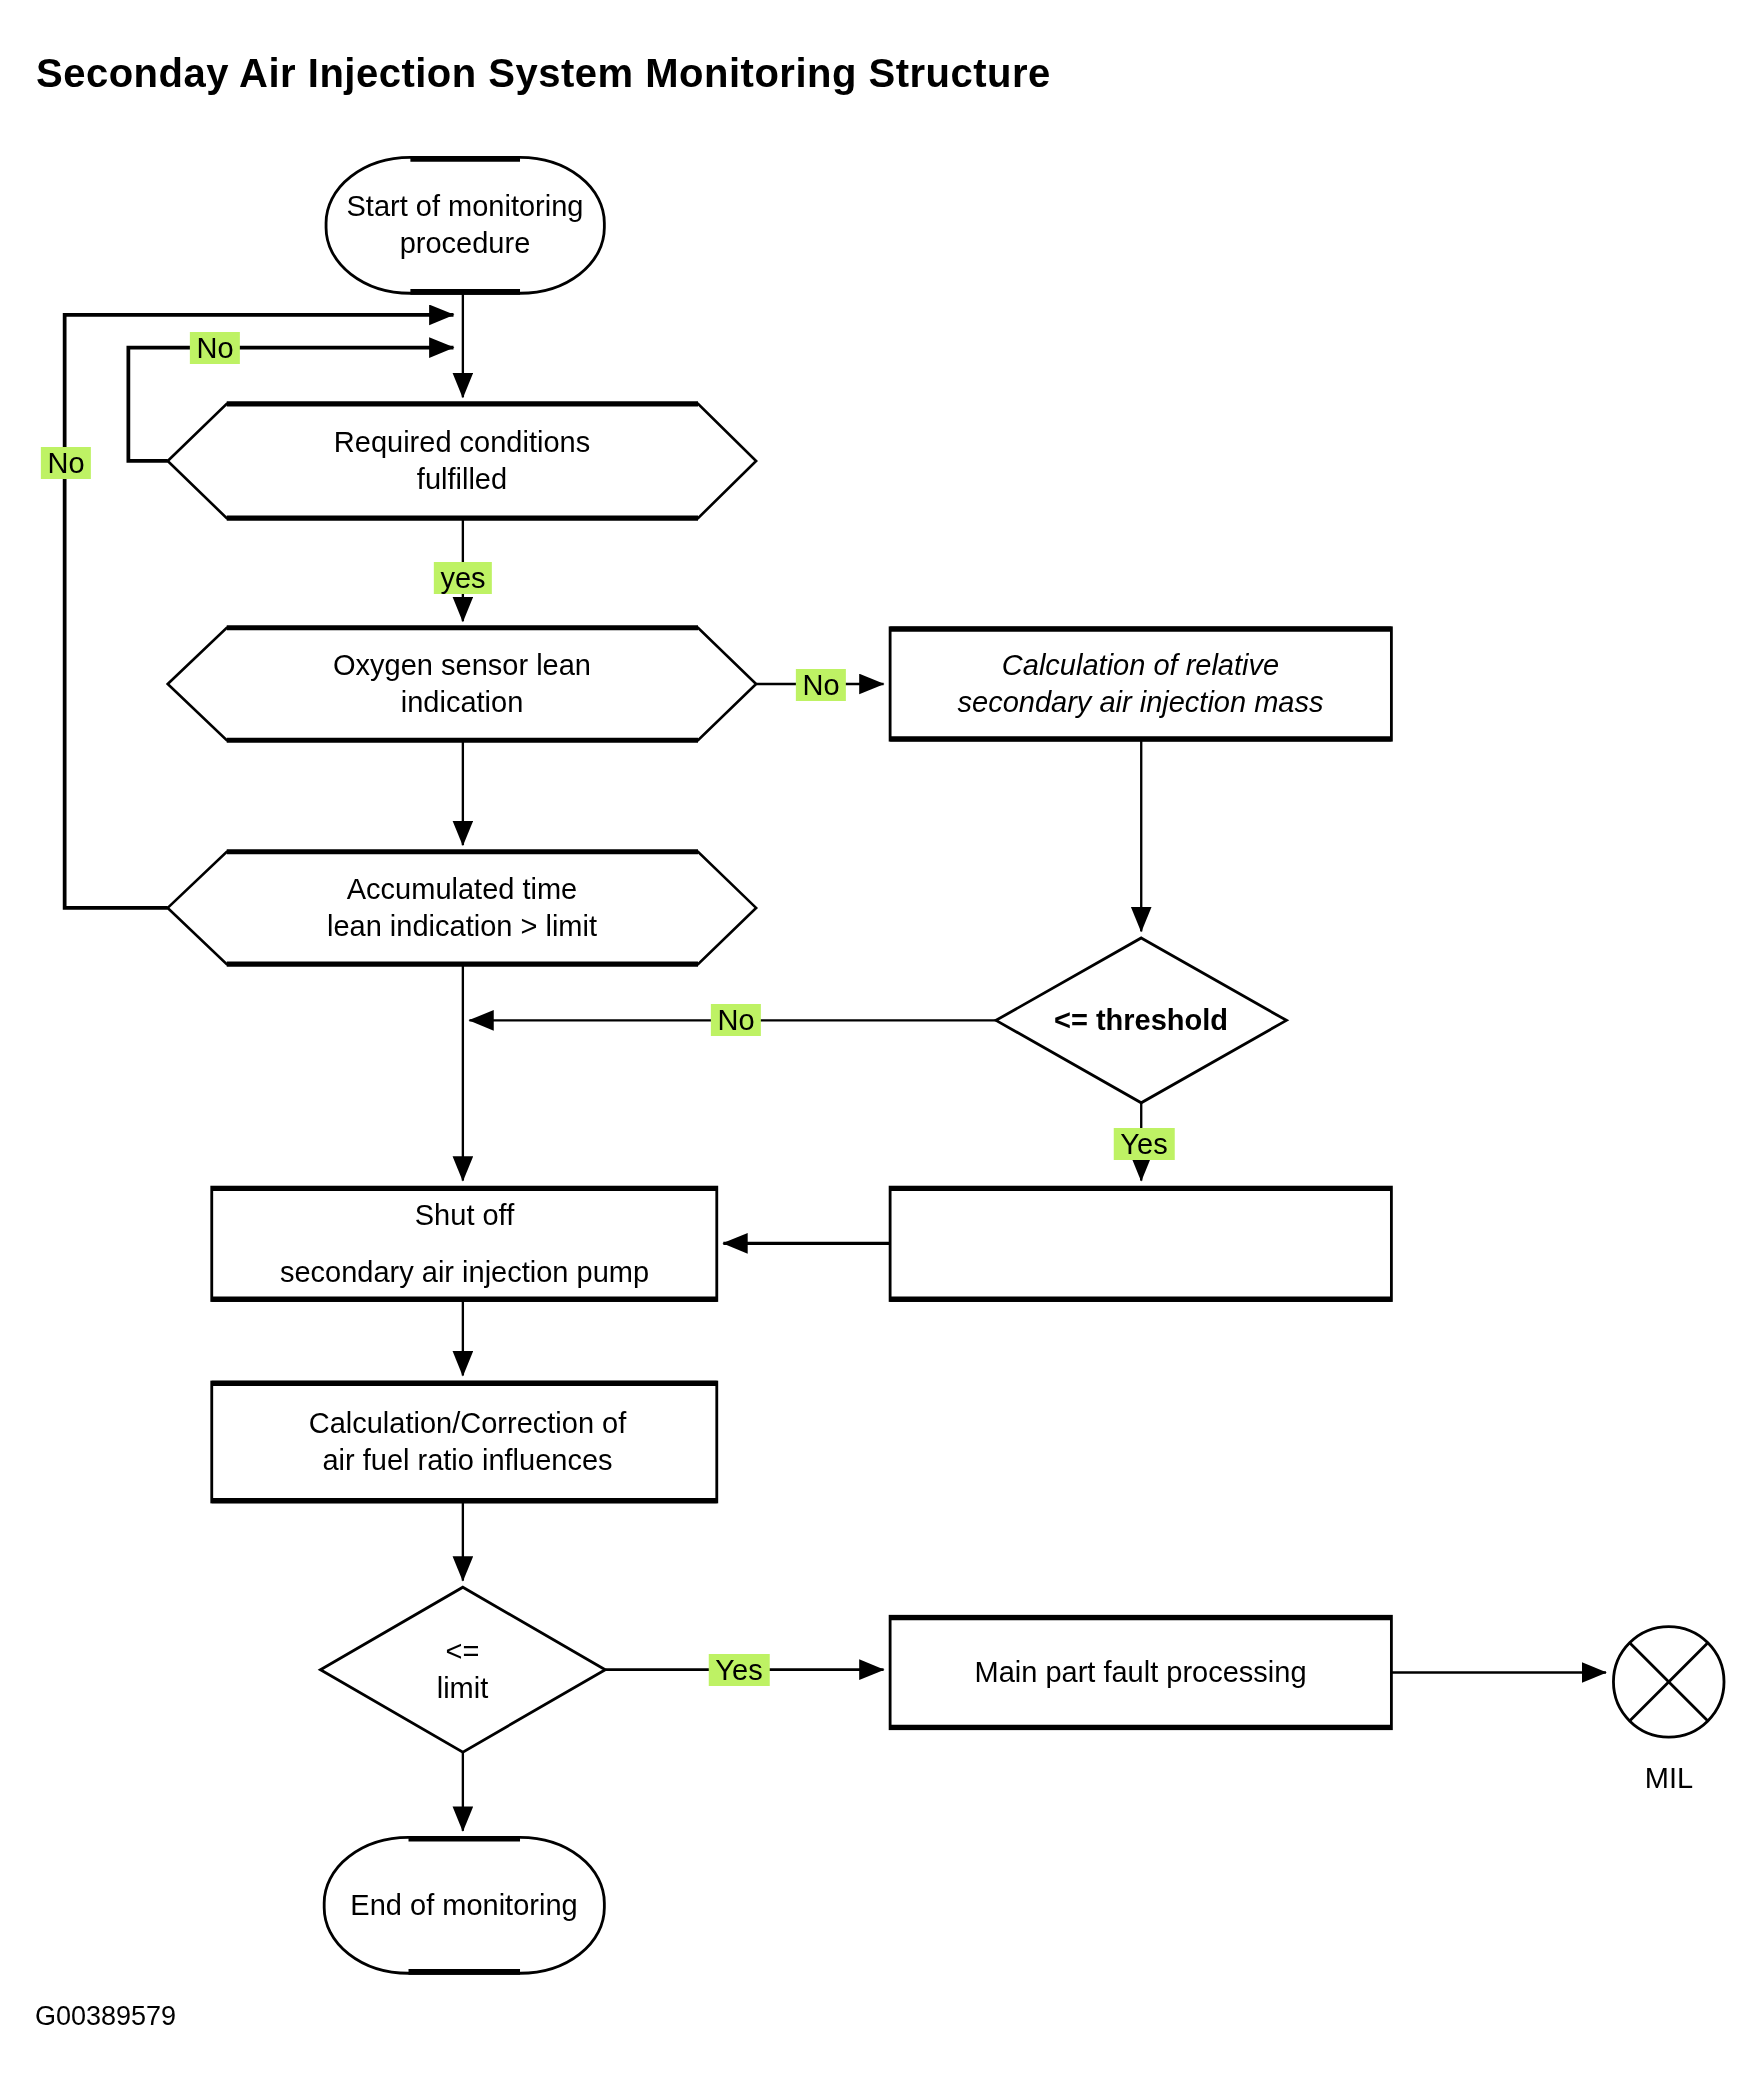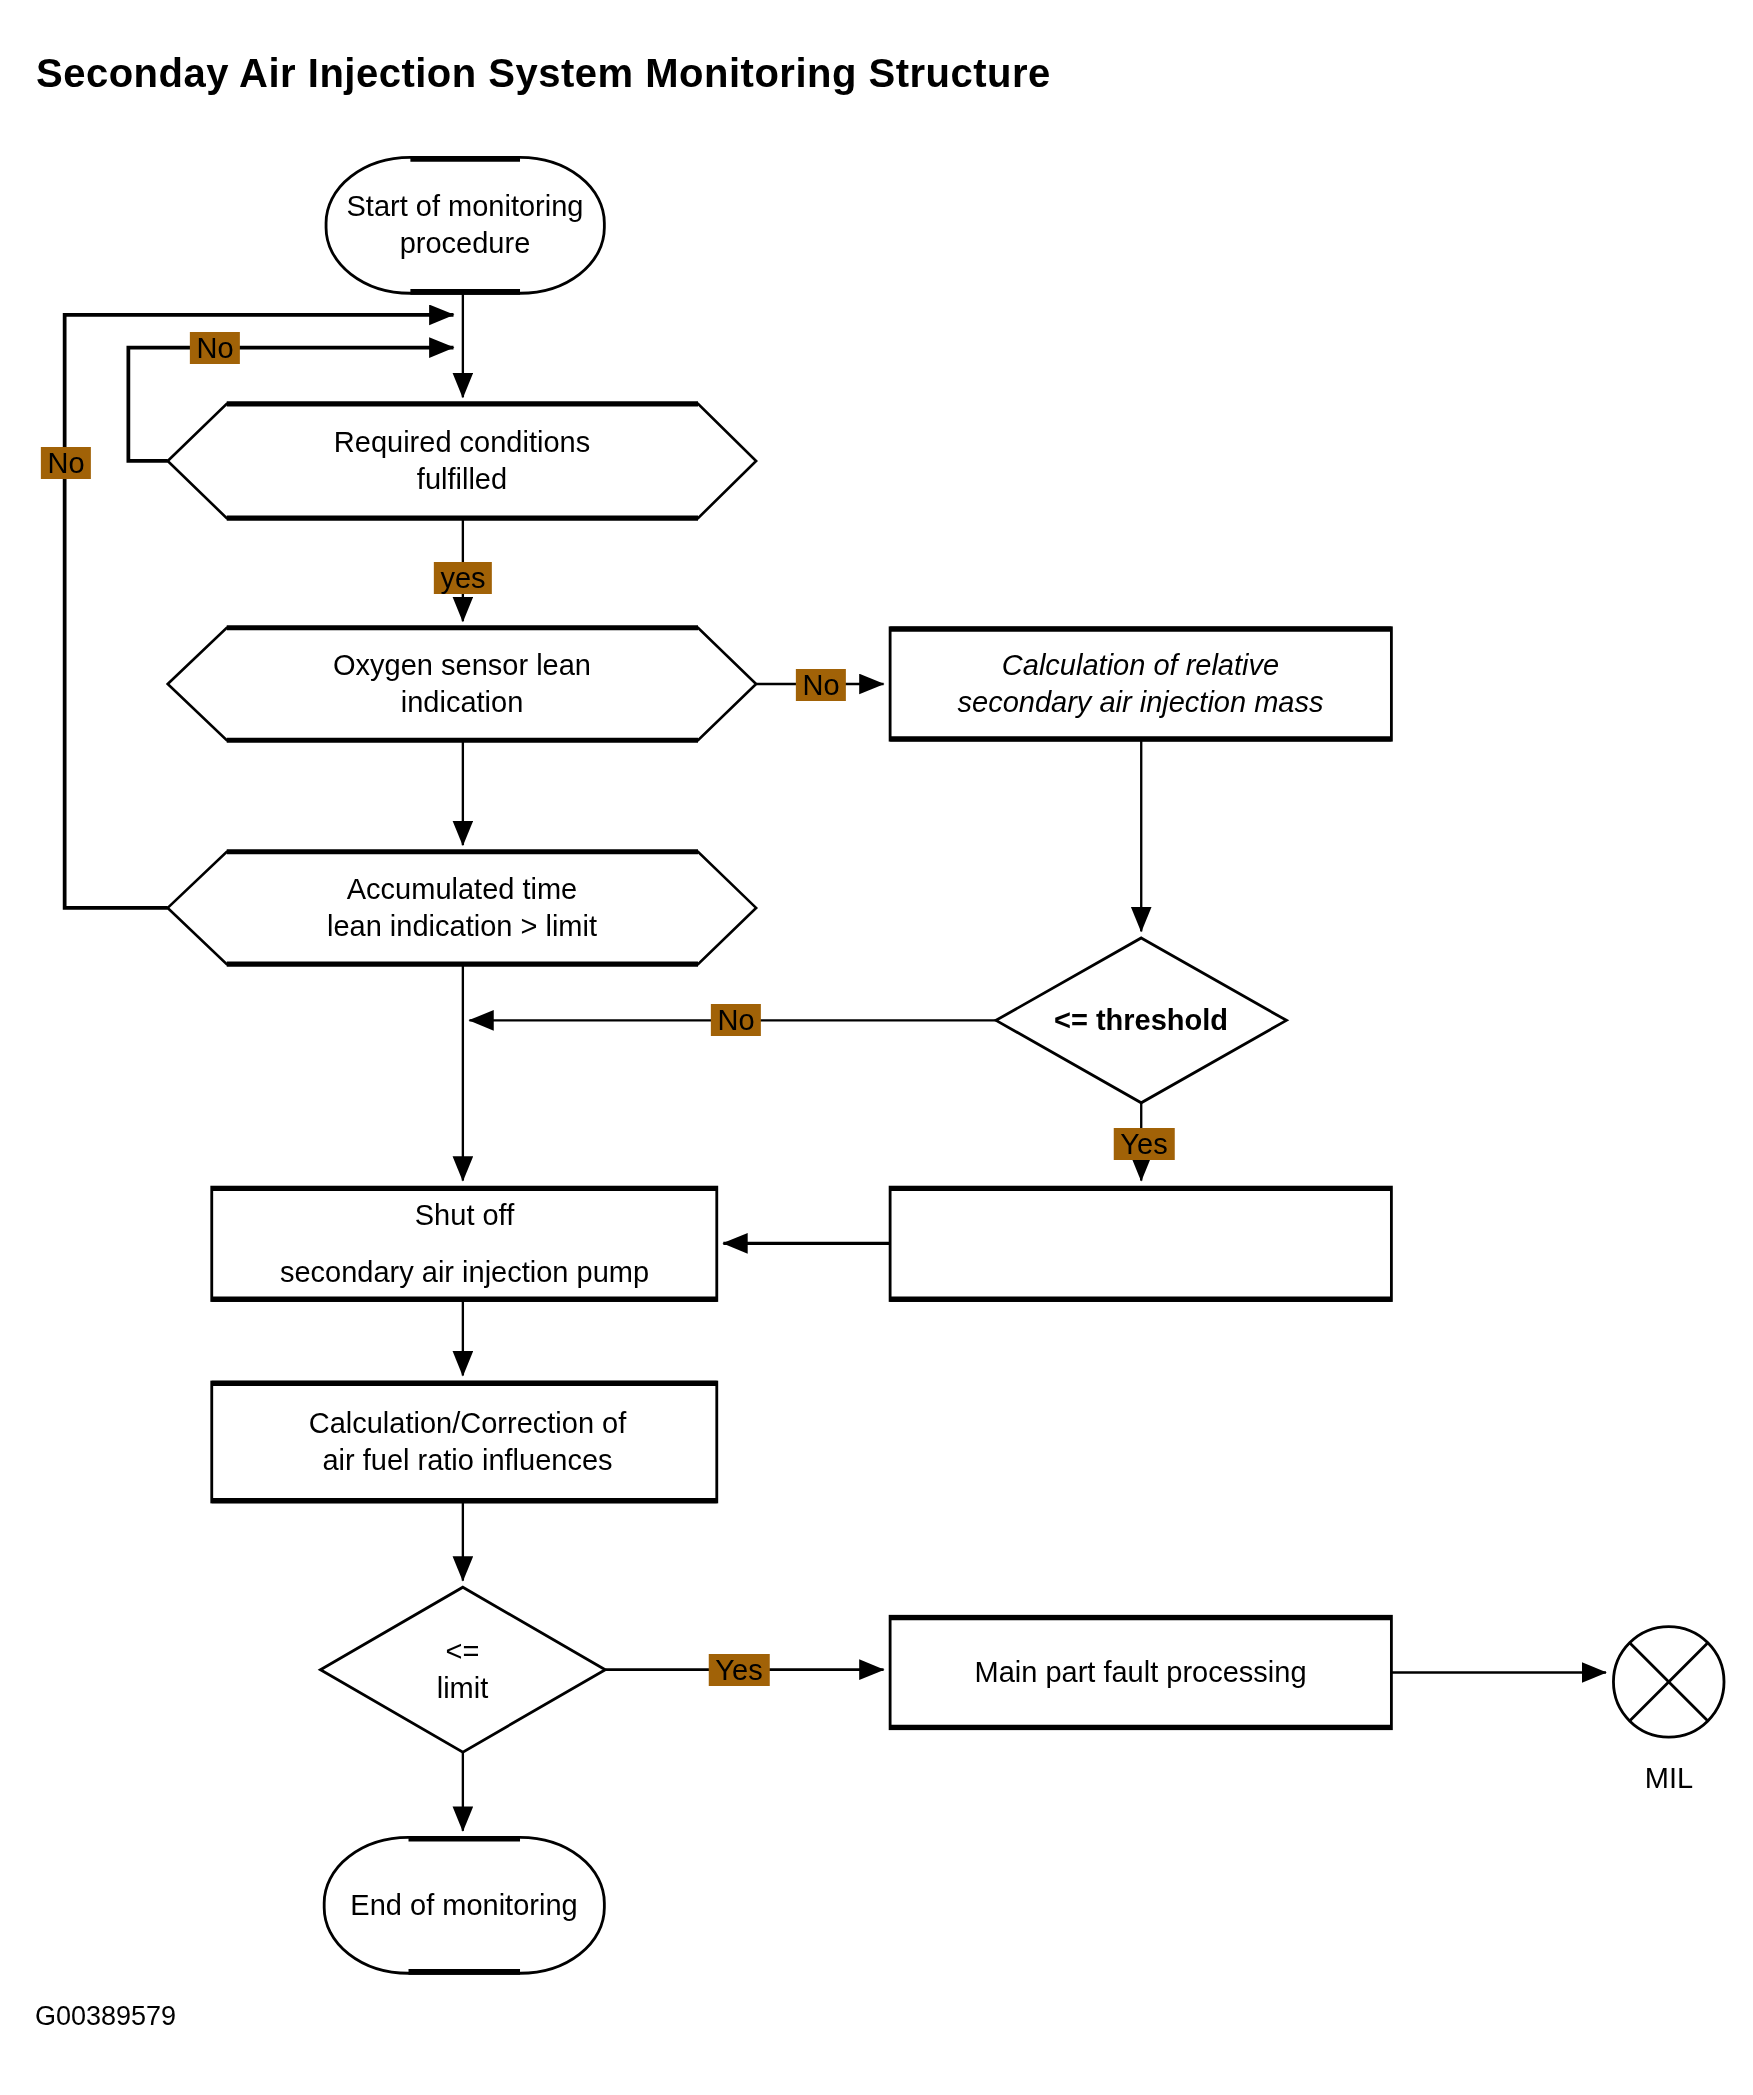--- a/index.html
+++ b/index.html
@@ -12,21 +12,21 @@
     position:absolute; left:36px; top:51px; font-size:40px; font-weight:bold;
     letter-spacing:0.5px; white-space:nowrap;
   }
   .nodelabel {
     position:absolute; display:flex; flex-direction:column; align-items:center;
     justify-content:center; text-align:left; font-size:29px; line-height:37px;
     white-space:nowrap;
   }
   .edgelabel {
     position:absolute; transform:translate(-50%,-50%); font-size:29px;
-    line-height:32px; background:#a16207; padding:0 6.6px; white-space:nowrap;
+    line-height:32px; background:#bef264; padding:0 6.6px; white-space:nowrap;
   }
   .plain { background:transparent; }
   .figid { position:absolute; left:35px; top:2001px; font-size:27px; }
 </style>
 </head>
 <body>
 
 <div class="canvas">
 
   <svg class="lines" viewBox="0 0 1872 2237">

